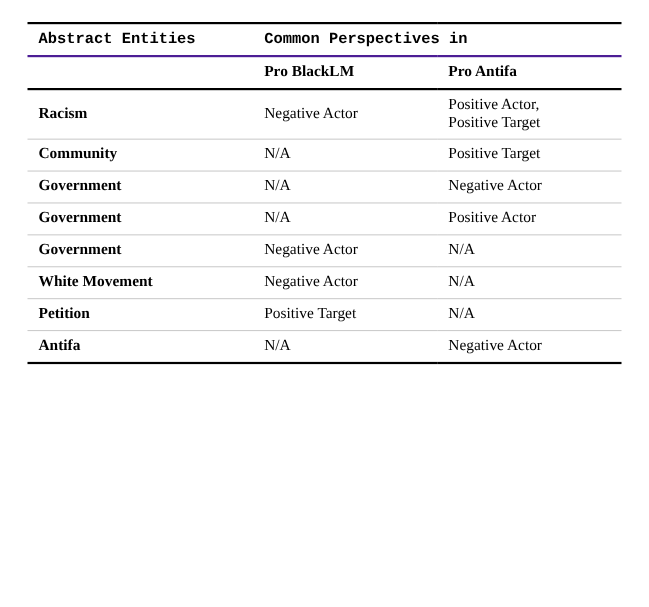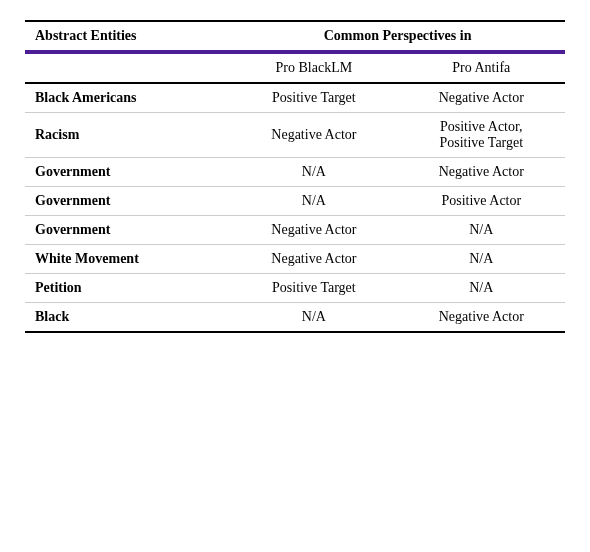--- a/index.html
+++ b/index.html
@@ -24,38 +24,39 @@
       width: 540px;
     }
 
     table {
       width: 100%;
       border-collapse: collapse;
       border-top: 2px solid #000;
     }
 
     thead tr:first-child th {
-      border-bottom: 4px solid #4c1d95;
+      border-bottom: 2px solid #4c1d95;
+      font-family: Liberation Mono, monospace;
     }
 
     thead tr:last-child th {
       border-bottom: 2px solid #000;
     }
 
     tbody tr {
       border-bottom: 1px solid #ccc;
     }
 
     tbody tr:last-child {
       border-bottom: 2px solid #000;
     }
 
     th, td {
       padding: 6px 10px;
-      text-align: center;
+      text-align: left;
       vertical-align: middle;
     }
 
     th.entity-header, td.entity-cell {
       text-align: left;
       width: 38%;
     }
 
     td.data-cell {
       width: 31%;
@@ -63,50 +64,50 @@
 
     .entity-cell {
       font-weight: bold;
     }
 
     th {
       font-weight: bold;
     }
 
     .col-sub-header {
-      font-weight: normal;
+      font-weight: bold;
     }
   </style>
 </head>
 <body>
 
 <div class="table-container">
   <table>
     <thead>
       <tr>
         <th class="entity-header">Abstract Entities</th>
         <th colspan="2">Common Perspectives in</th>
       </tr>
       <tr>
         <th class="entity-header"></th>
         <th class="col-sub-header">Pro BlackLM</th>
         <th class="col-sub-header">Pro Antifa</th>
       </tr>
     </thead>
     <tbody id="table-body">
-    <tr>
-          <td class="entity-cell">Black Americans</td>
-          <td class="data-cell" style="white-space: pre-line;">Positive Target</td>
-          <td class="data-cell" style="white-space: pre-line;">Negative Actor</td>
-        </tr>
         <tr>
           <td class="entity-cell">Racism</td>
           <td class="data-cell" style="white-space: pre-line;">Negative Actor</td>
           <td class="data-cell" style="white-space: pre-line;">Positive Actor,
 Positive Target</td>
+        </tr>
+        <tr>
+          <td class="entity-cell">Community</td>
+          <td class="data-cell" style="white-space: pre-line;">N/A</td>
+          <td class="data-cell" style="white-space: pre-line;">Positive Target</td>
         </tr>
         <tr>
           <td class="entity-cell">Government</td>
           <td class="data-cell" style="white-space: pre-line;">N/A</td>
           <td class="data-cell" style="white-space: pre-line;">Negative Actor</td>
         </tr>
         <tr>
           <td class="entity-cell">Government</td>
           <td class="data-cell" style="white-space: pre-line;">N/A</td>
           <td class="data-cell" style="white-space: pre-line;">Positive Actor</td>
@@ -120,19 +121,19 @@
           <td class="entity-cell">White Movement</td>
           <td class="data-cell" style="white-space: pre-line;">Negative Actor</td>
           <td class="data-cell" style="white-space: pre-line;">N/A</td>
         </tr>
         <tr>
           <td class="entity-cell">Petition</td>
           <td class="data-cell" style="white-space: pre-line;">Positive Target</td>
           <td class="data-cell" style="white-space: pre-line;">N/A</td>
         </tr>
         <tr>
-          <td class="entity-cell">Black</td>
+          <td class="entity-cell">Antifa</td>
           <td class="data-cell" style="white-space: pre-line;">N/A</td>
           <td class="data-cell" style="white-space: pre-line;">Negative Actor</td>
         </tr>
       </tbody>
   </table>
 </div>
 
 </body></html>

